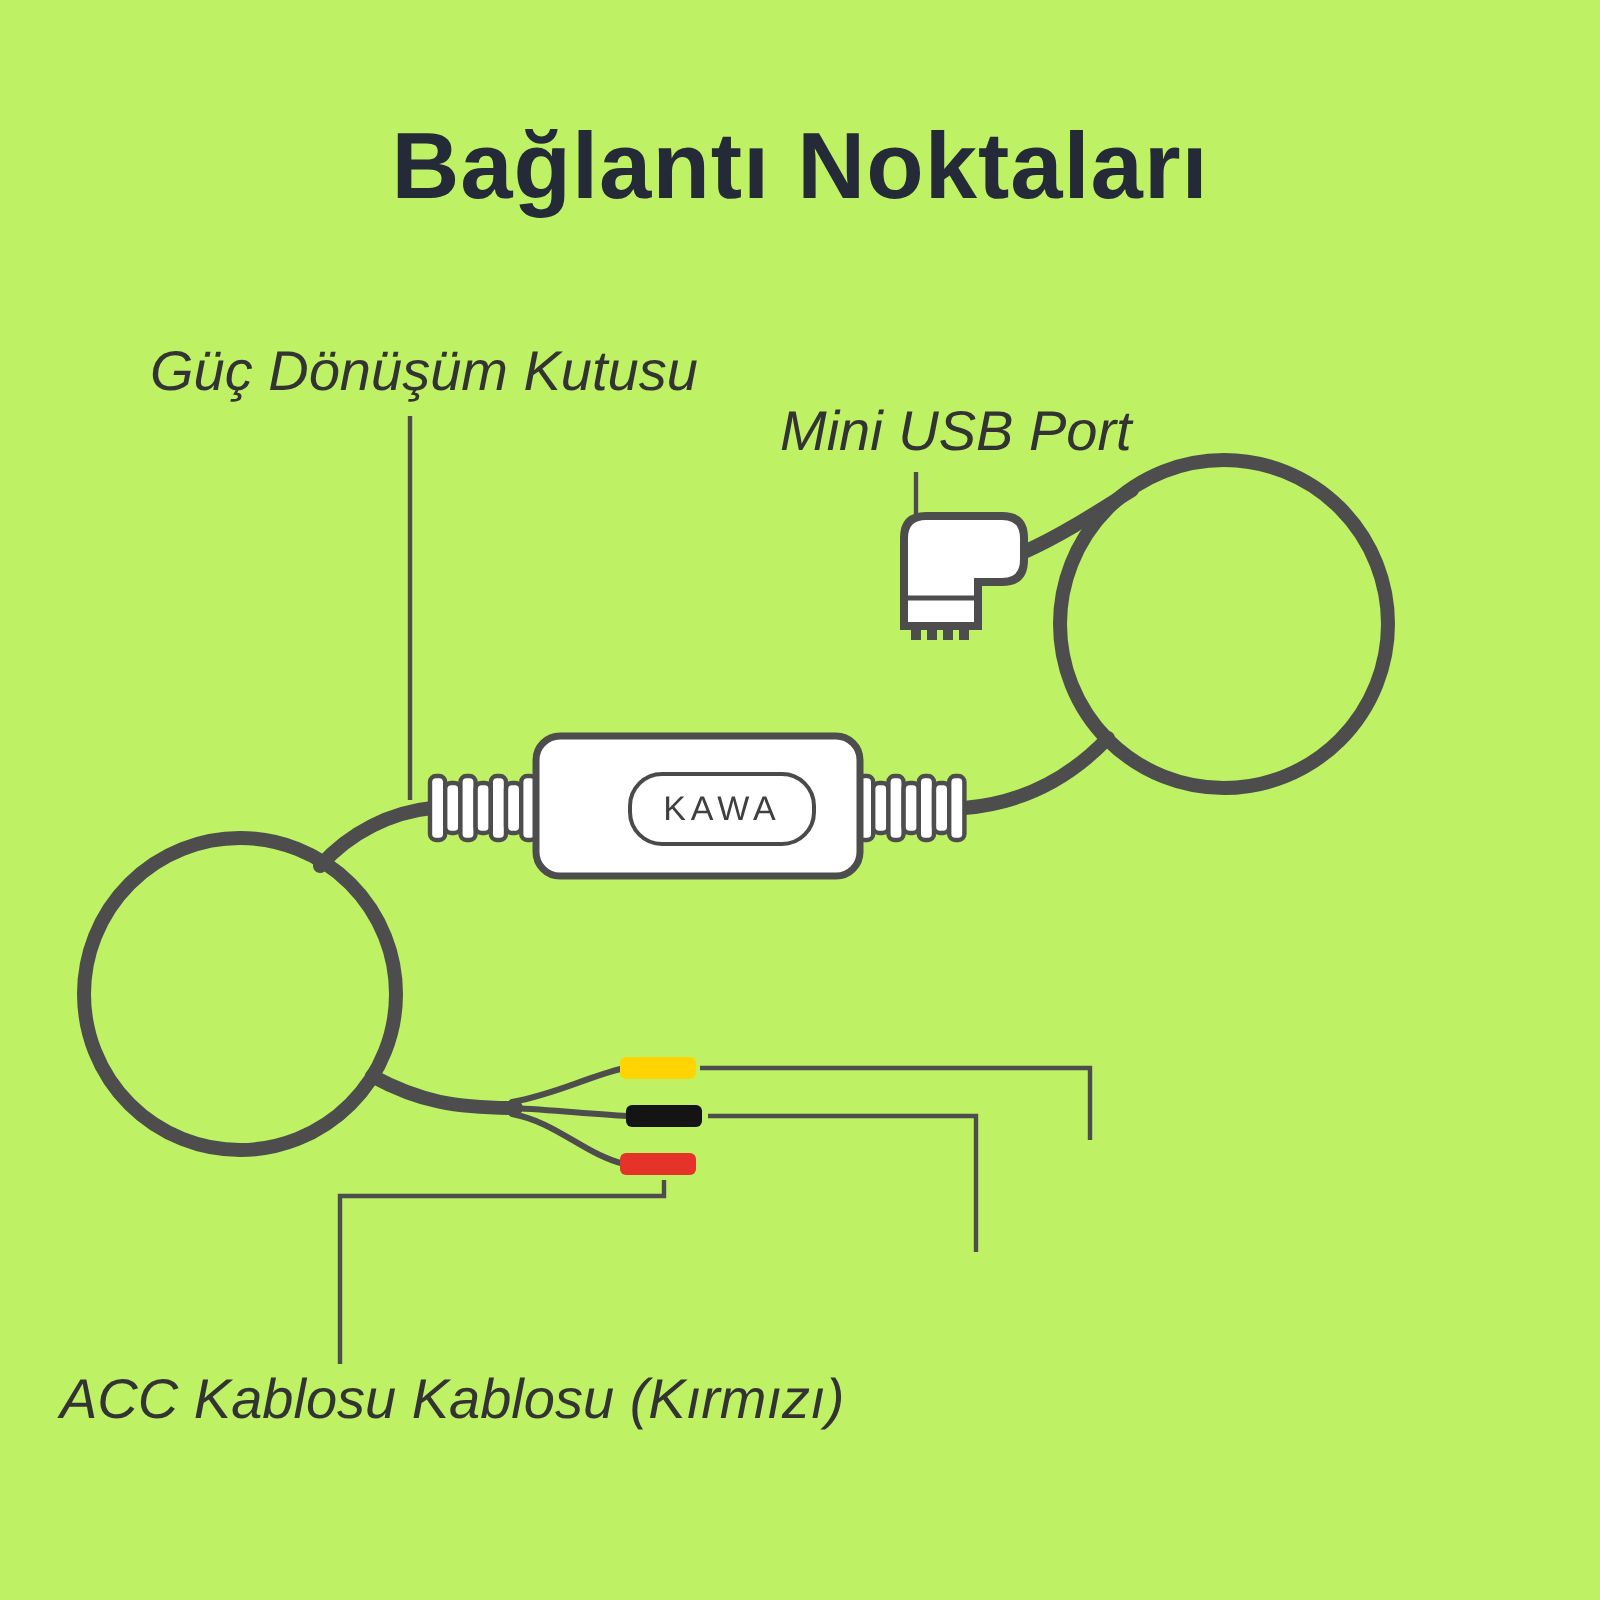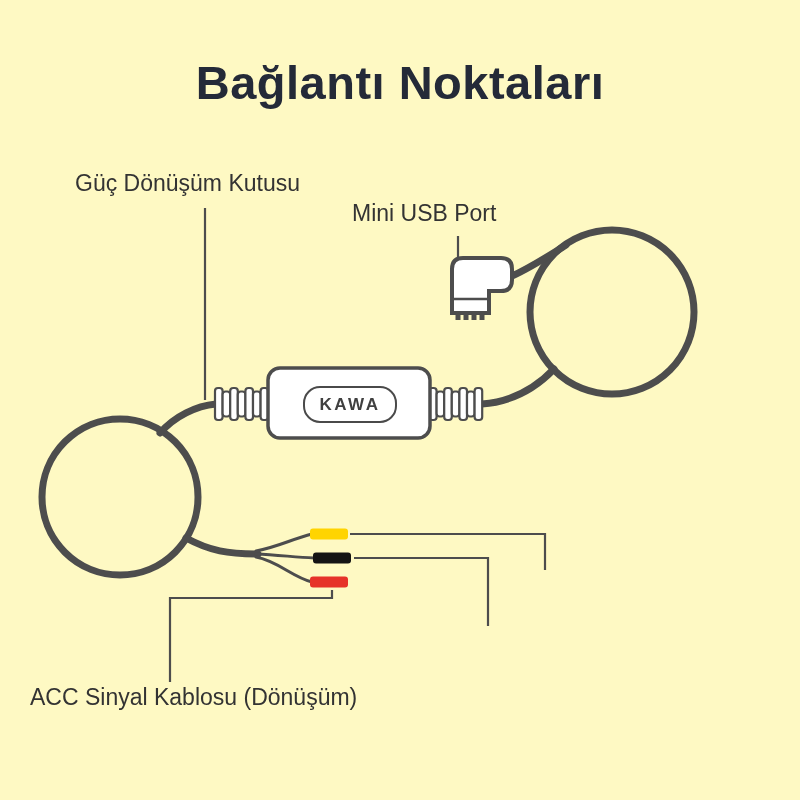--- a/index.html
+++ b/index.html
@@ -1,33 +1,33 @@
 <!DOCTYPE html>
 <html><head>
 <meta charset="utf-8">
 <style>
   html,body { margin:0; padding:0; background:#ffffff; }
   body { width:800px; height:800px; font-family:"Liberation Sans", sans-serif; }
-  .stage { position:relative; width:800px; height:800px; background:#fef9c3; overflow:hidden; }
+  .stage { position:relative; width:800px; height:800px; background:#bef264; overflow:hidden; }
   .diagram-svg { position:absolute; left:0; top:0; }
   .title {
     position:absolute; top:55px; left:0; width:800px; text-align:center;
     font-size:47px; font-weight:700; color:#242a38; letter-spacing:0.5px;
   }
-  .lbl { position:absolute; font-size:23px; color:#333333; white-space:nowrap; }
+  .lbl { position:absolute; font-size:28px; color:#333333; white-space:nowrap;font-style:italic; }
   .lbl-power  { left:75px;  top:170px; }
-  .lbl-usb    { left:352px; top:200px;text-align:center; }
+  .lbl-usb    { left:390px; top:200px;text-align:center; }
   .lbl-vcc    { left:420px; top:572px; }
   .lbl-gnd    { left:263px; top:628px; }
   .lbl-acc    { left:30px;  top:684px; }
   .logo {
-    position:absolute; left:303px; top:386px; width:90px; height:33px;
+    position:absolute; left:314px; top:386px; width:90px; height:33px;
     border:2.5px solid #4a4a4a; border-radius:17px;
     display:flex; align-items:center; justify-content:center;
-    font-size:17px; font-weight:700; letter-spacing:2.5px; color:#404040;
+    font-size:17px; font-weight:400; letter-spacing:2.5px; color:#404040;
   }
 </style>
 </head>
 <body>
 
 <div class="stage">
 
   <svg class="diagram-svg" width="800" height="800" viewBox="0 0 800 800" xmlns="http://www.w3.org/2000/svg">
 
     <g stroke="#4d4d4d" stroke-width="2.2" fill="none">
@@ -87,17 +87,17 @@
 
     <rect x="310" y="528.5" width="38" height="11" rx="3" fill="#ffd400"></rect>
     <rect x="313" y="552.5" width="38" height="11" rx="3" fill="#141414"></rect>
     <rect x="310" y="576.5" width="38" height="11" rx="3" fill="#e63329"></rect>
   </svg>
 
   <div class="title">Bağlantı Noktaları</div>
 
   <div class="lbl lbl-power">Güç Dönüşüm Kutusu</div>
   <div class="lbl lbl-usb">Mini USB Port</div>
-  <div class="lbl lbl-acc">ACC Sinyal Kablosu (Dönüşüm)</div>
+  <div class="lbl lbl-acc">ACC Kablosu Kablosu (Kırmızı)</div>
 
   <div class="logo">KAWA</div>
 
 </div>
 
 </body></html>

